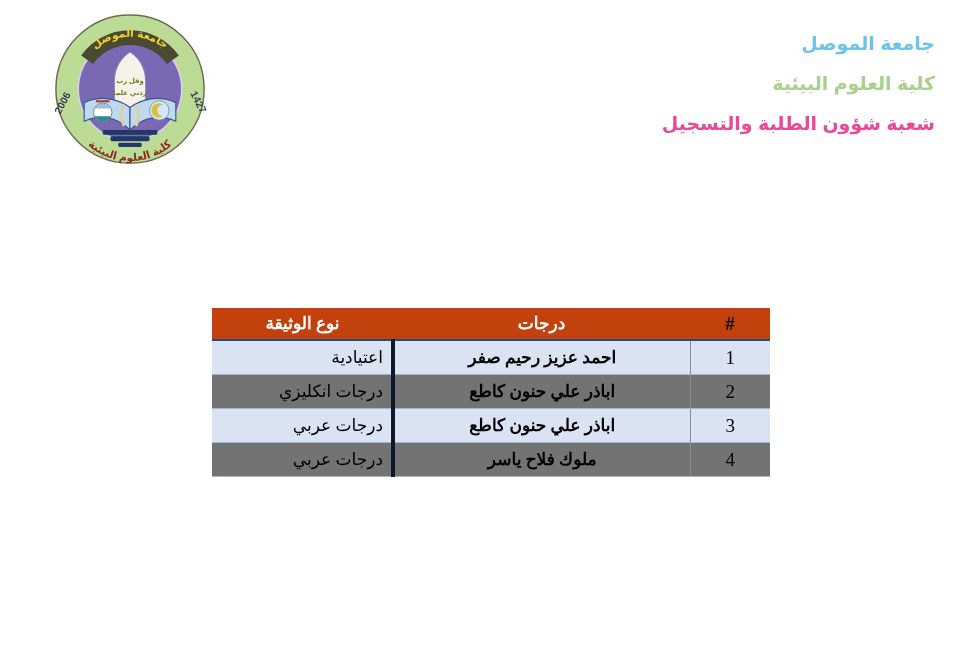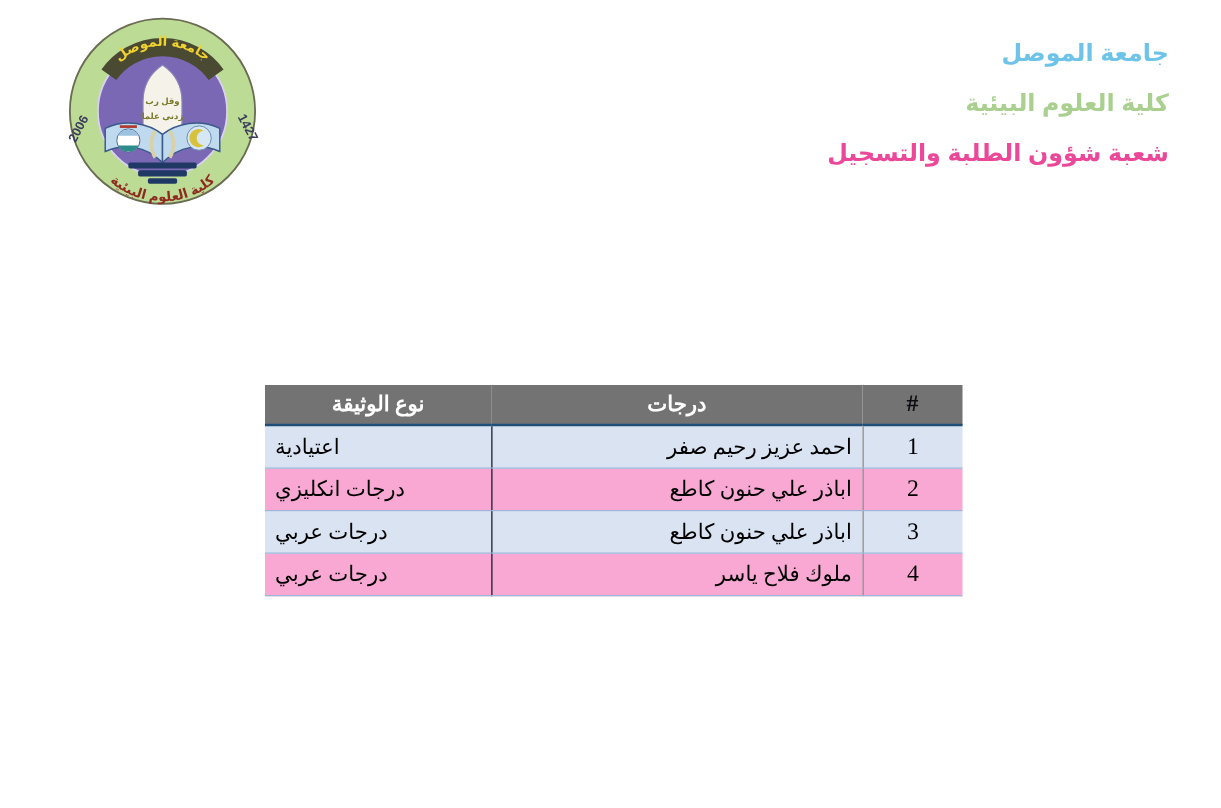--- a/index.html
+++ b/index.html
@@ -28,38 +28,38 @@
   
   .doc-table{
     position:absolute;left:212px;top:308px;width:558px;
     direction:rtl;border-collapse:collapse;table-layout:fixed;
     font-size:17px;color:#000;
   }
   .doc-table col.c-num{width:80px;}
   .doc-table col.c-name{width:297px;}
   .doc-table col.c-doc{width:181px;}
   .doc-table th{
-    background:#737373;color:#ffffff;font-weight:bold;
+    background:#c2410c;color:#ffffff;font-weight:bold;
     height:31px;text-align:center;vertical-align:middle;
     border-bottom:2px solid #1f4e79;padding:0 14px;
   }
   .doc-table th.num-head{color:#0d0d14;font-size:19px;}
   .doc-table td{
     height:33px;vertical-align:middle;padding:0 8px;
     border-bottom:1px solid #9cb6d9;
   }
   .doc-table td.cell-num{
     text-align:center;font-size:19px;border-left:1px solid #8a8a8a;
   }
   .doc-table td.cell-name{
-    text-align:right;border-left:1px solid #0f172a;
+    text-align:center;border-left:4px solid #0f172a;font-weight:bold;
   }
-  .doc-table td.cell-doc{text-align:left;}
+  .doc-table td.cell-doc{text-align:right;}
   .doc-table tr.band td{background:#dae3f2;}
-  .doc-table tr.plain td{background:#f9a8d4;}
+  .doc-table tr.plain td{background:#737373;}
 </style>
 </head>
 <body>
 
 <svg class="logo" viewBox="0 0 160 160" xmlns="http://www.w3.org/2000/svg">
 
   <circle cx="80" cy="80" r="76" fill="#bcdc96" stroke="#6b6b52" stroke-width="1.5"></circle>
 
   <circle cx="80" cy="80" r="53" fill="#7a68b5" stroke="#d8d2ec" stroke-width="1.5"></circle>
 

